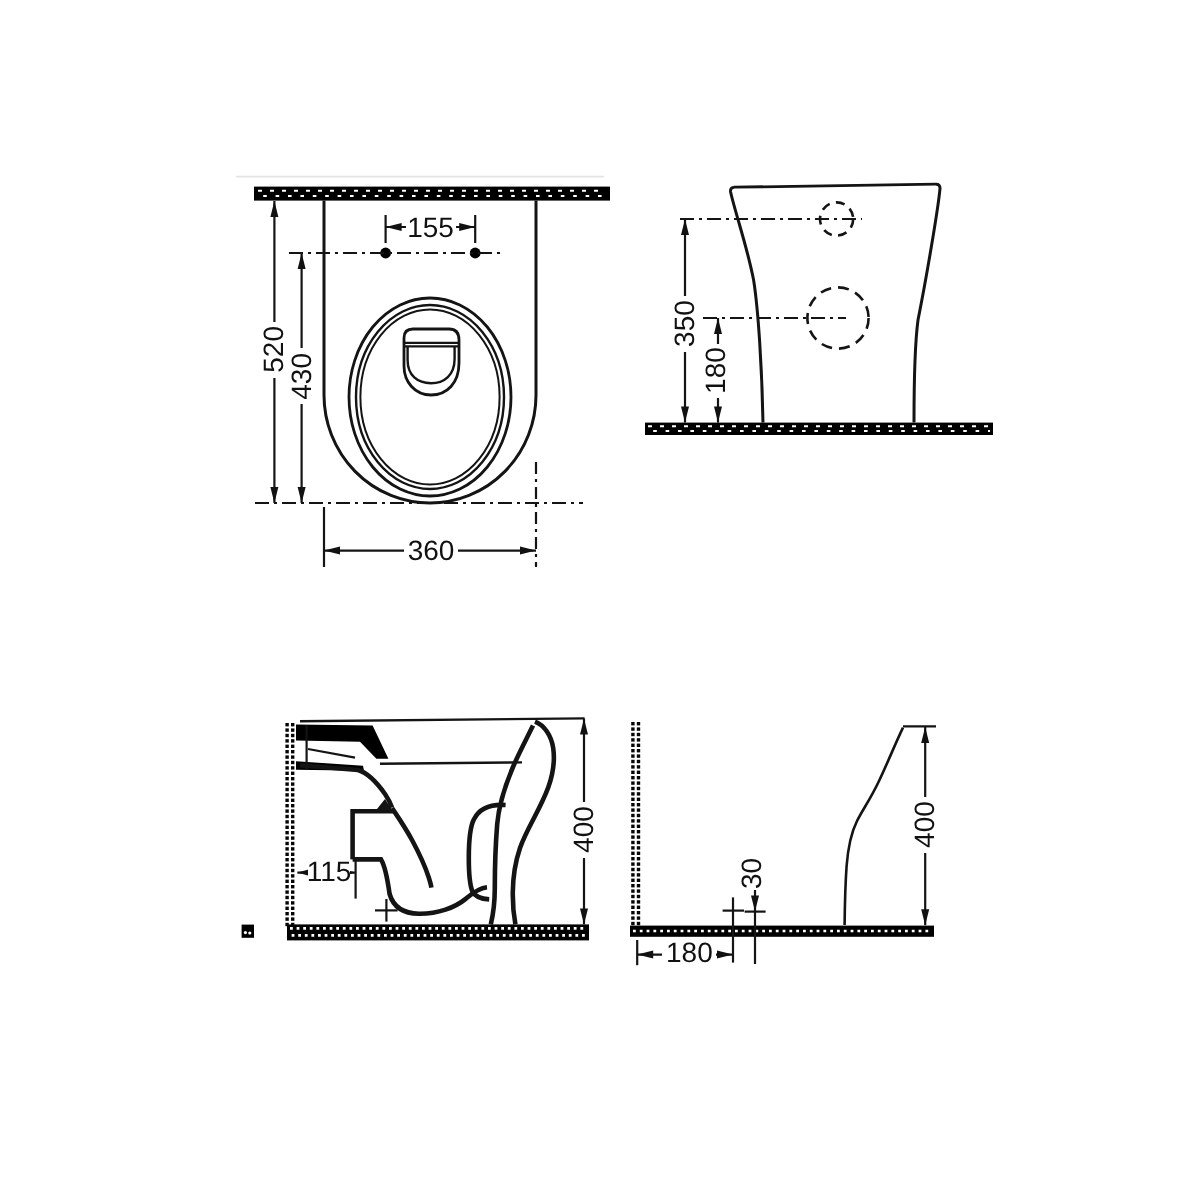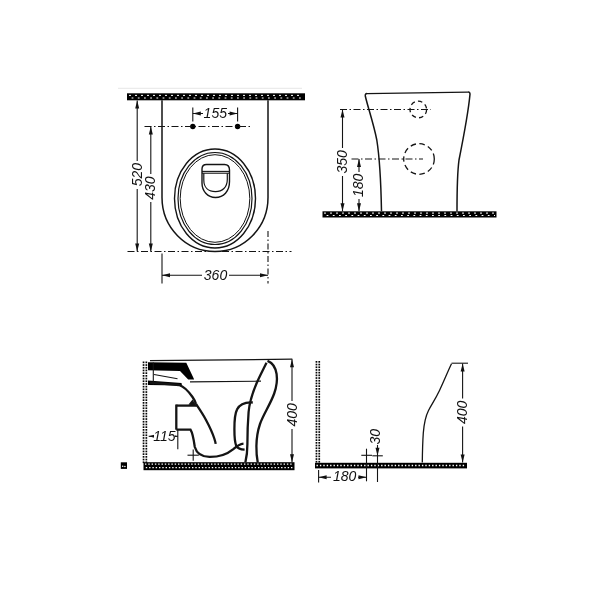--- a/index.html
+++ b/index.html
@@ -1,16 +1,16 @@
 <!DOCTYPE html>
 <html><head>
 <meta charset="utf-8">
 <style>
 html,body{margin:0;padding:0;background:#fff;}
-#page{width:581px;height:600px;position:relative;background:#ffffff;overflow:hidden;font-style:italic;}
+#page{width:581px;height:600px;position:relative;background:#ffffff;overflow:hidden;}
 text{font-family:"Liberation Sans",sans-serif;fill:#111;}
 .d{font-size:14px;}
 </style>
 </head>
 <body>
 <div id="page">
 <svg width="600" height="600" viewBox="0 0 600 600">
 <rect width="600" height="600" fill="#ffffff"></rect>
 <g stroke="#141414" fill="none" stroke-width="1.2">
 

